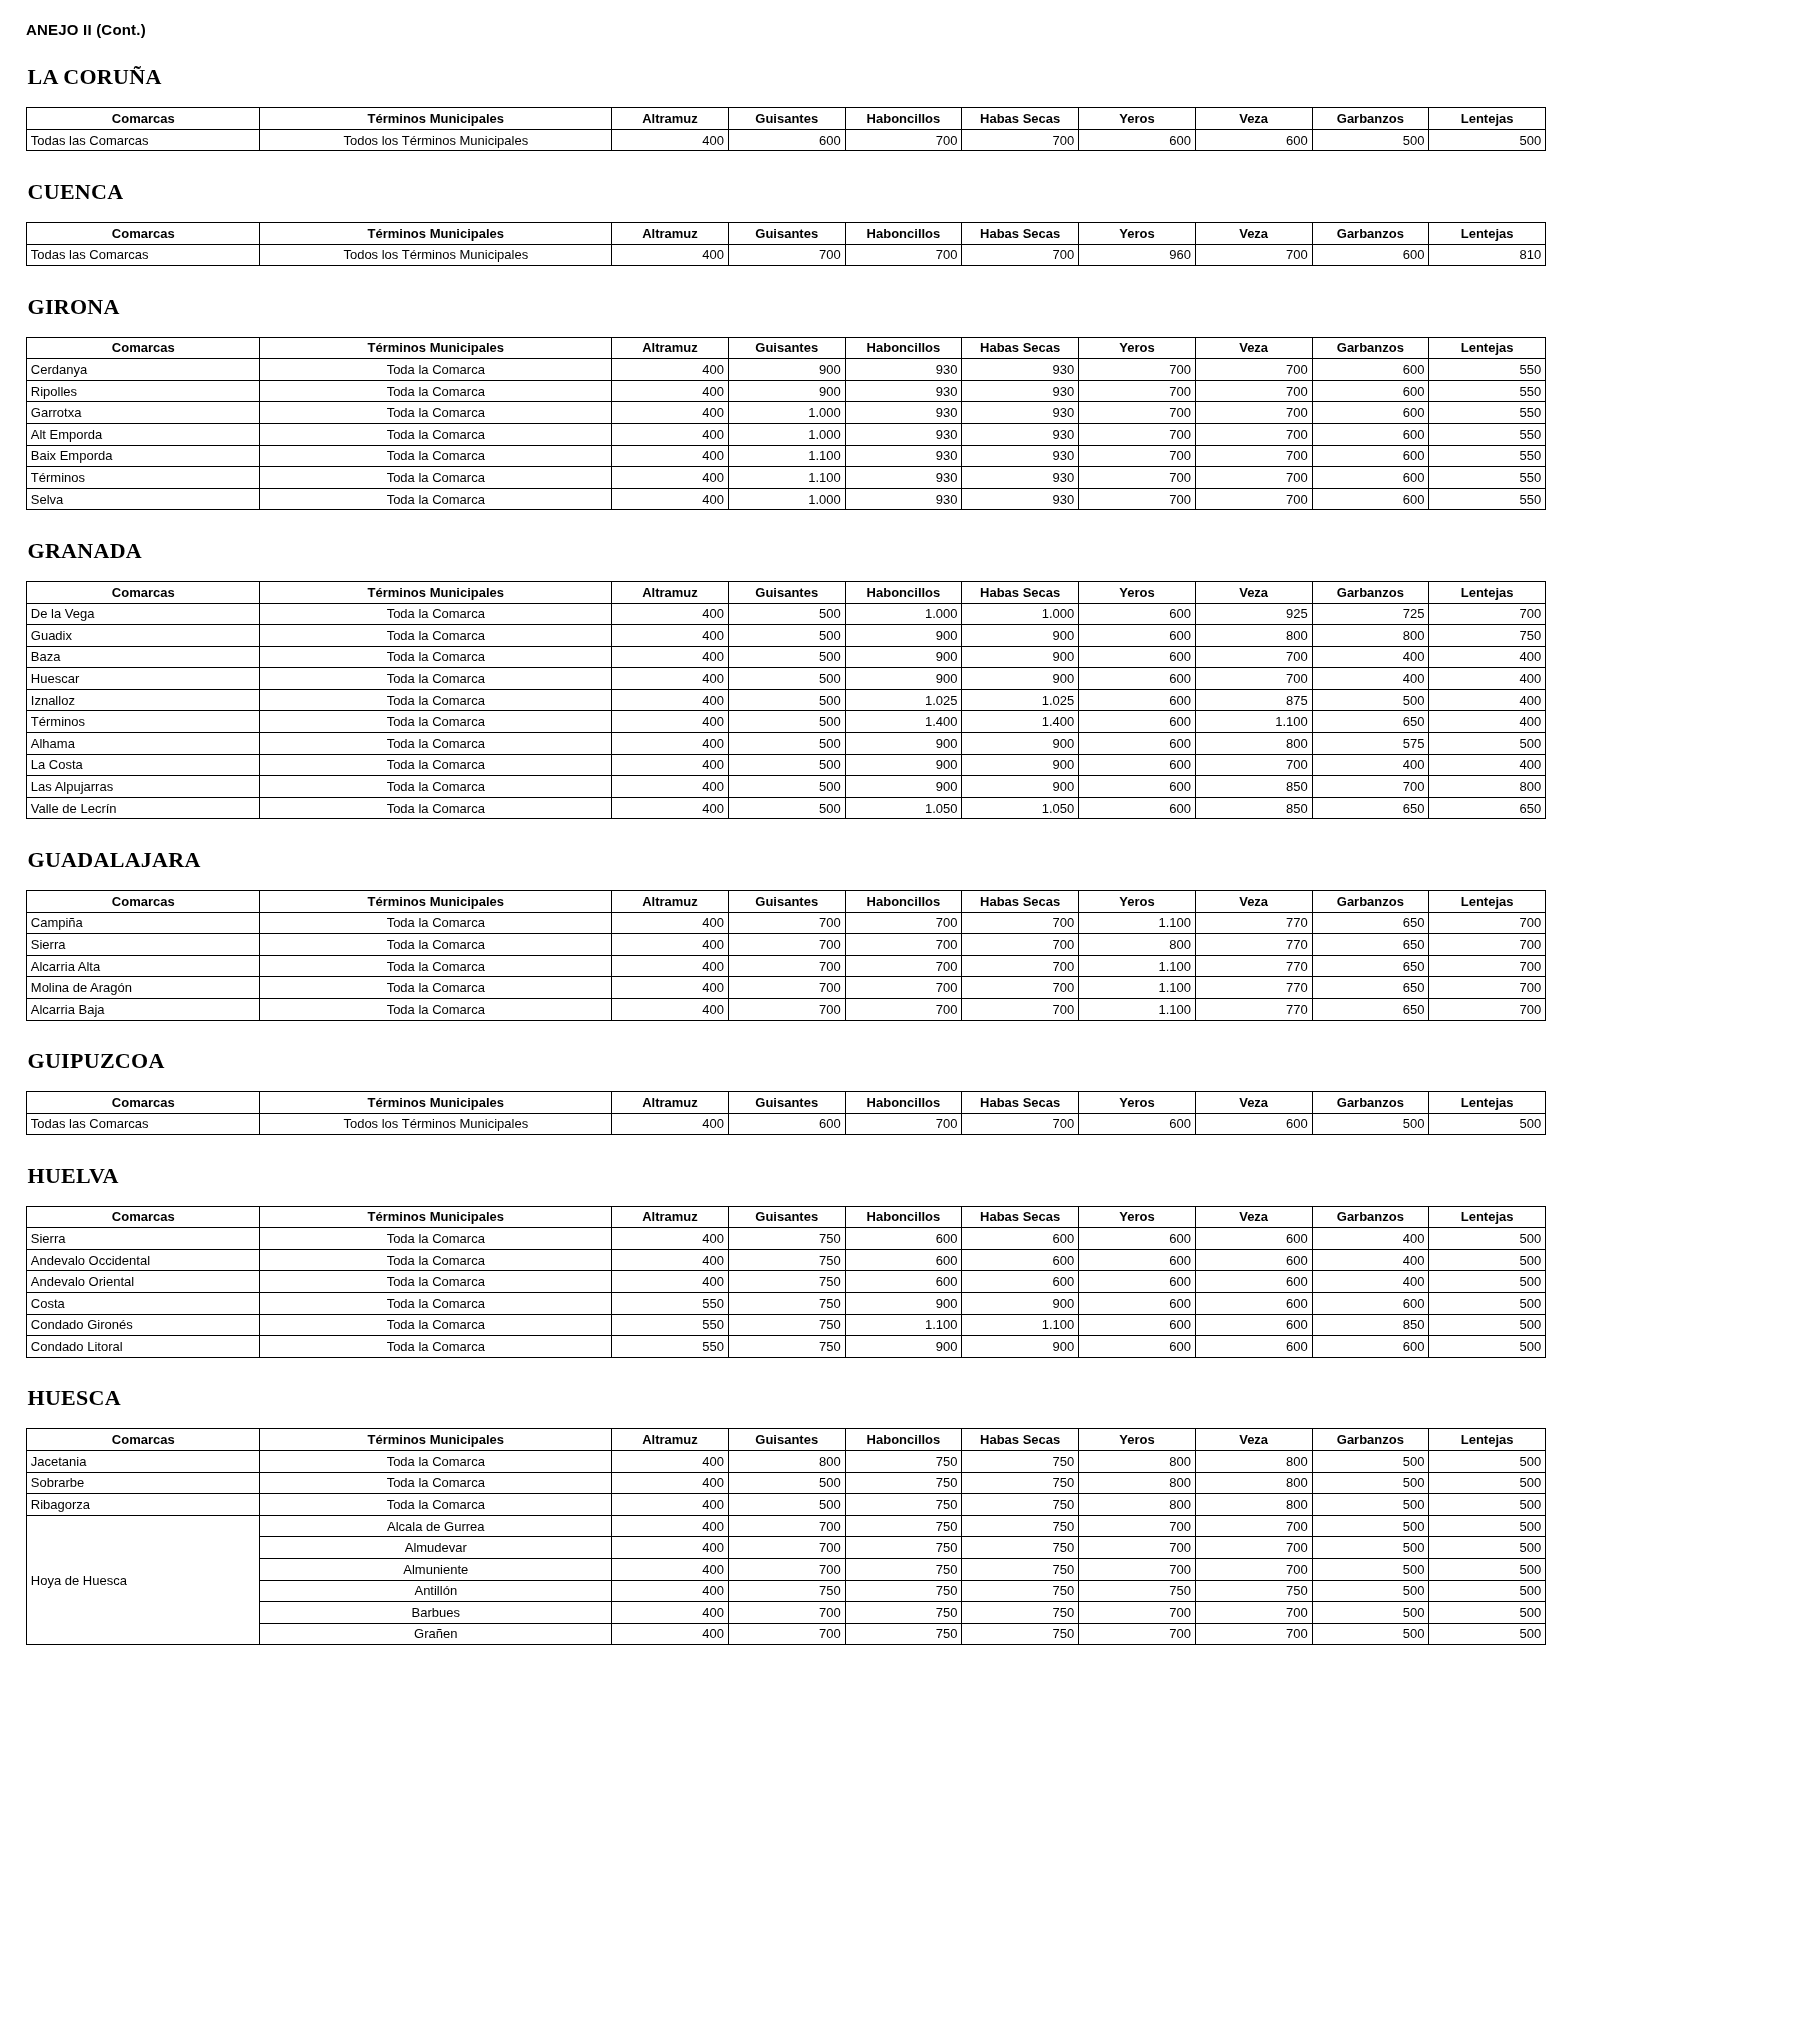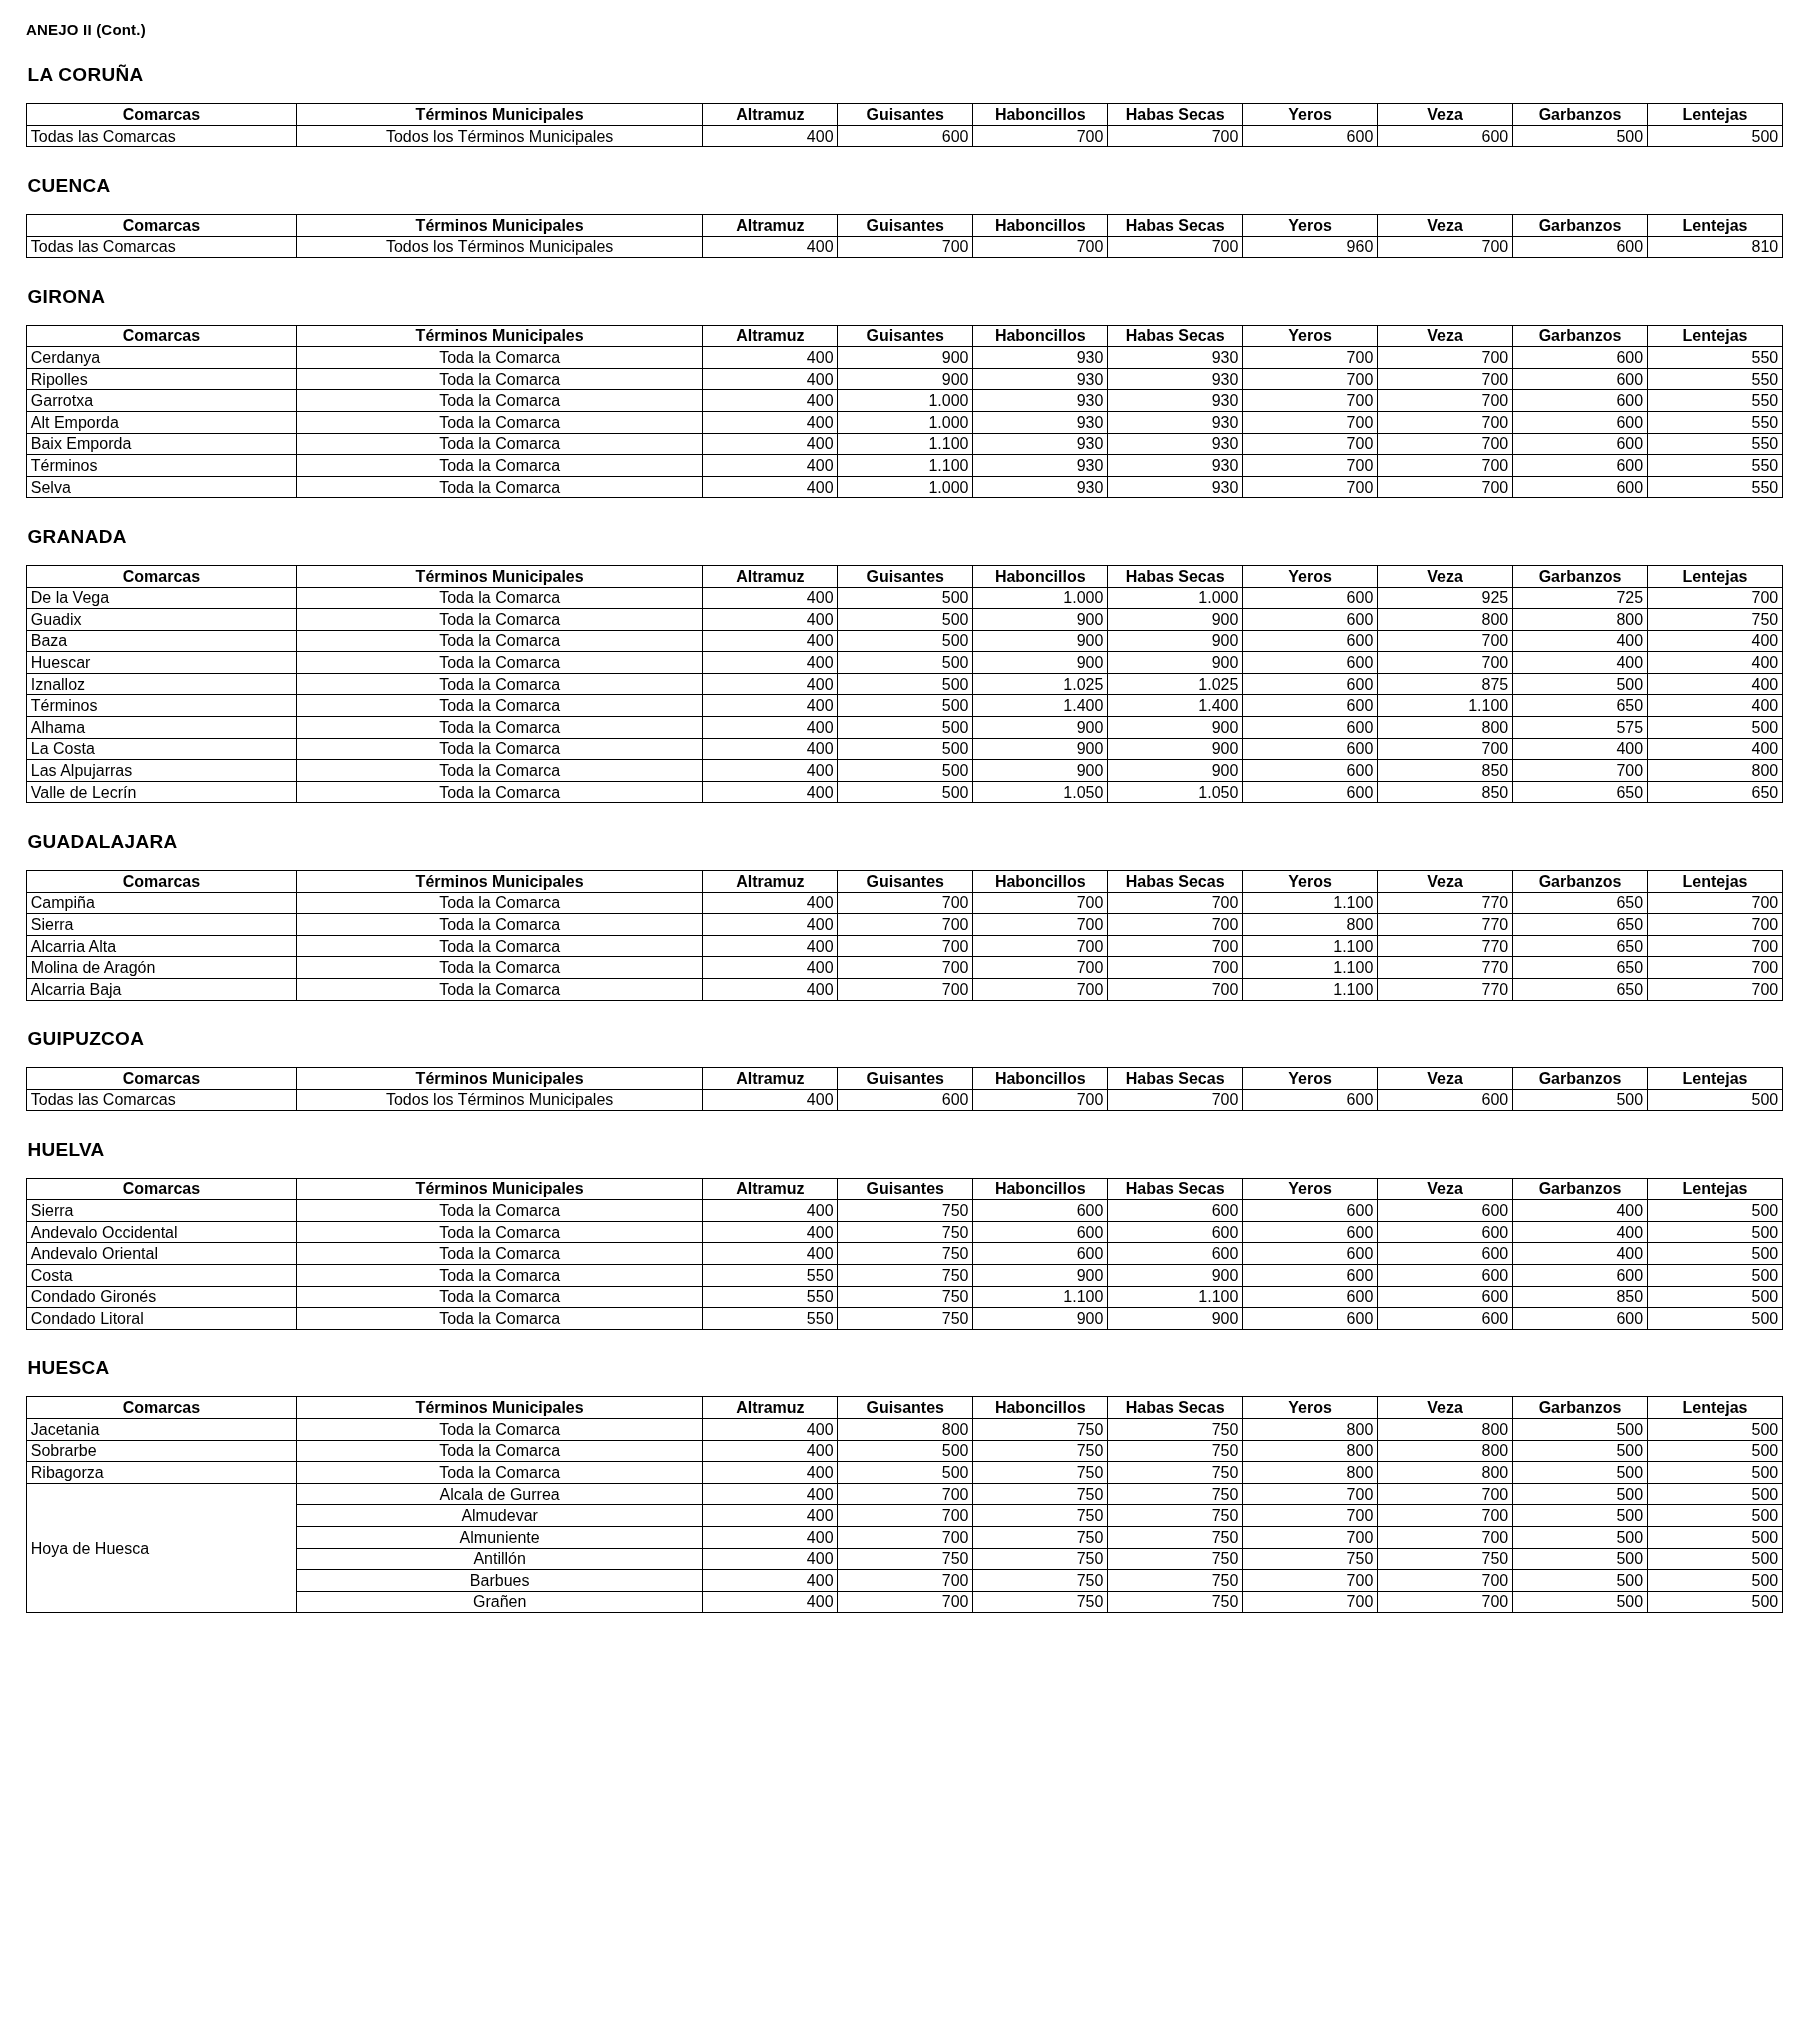--- a/index.html
+++ b/index.html
@@ -20,30 +20,31 @@
   .doc-title {
     font-size: 15px;
     font-weight: bold;
     letter-spacing: 0.2px;
     margin: 7.6px 0 26px 0;
   }
   .province {
     margin-bottom: 27.5px;
   }
   .province-name {
-    font-size: 19px;
+    font-size: 22px;
     font-weight: bold;
     letter-spacing: 0.3px;
     margin: 0 0 17px 1.5px;
+    font-family: Liberation Serif, serif;
   }
   table.crop-table {
     border-collapse: collapse;
     table-layout: fixed;
-    width: 1757px;
-    font-size: 16px;
+    width: 1520px;
+    font-size: 13px;
   }
   table.crop-table th,
   table.crop-table td {
     border: 1.5px solid #000000;
     padding: 0.8px 3.8px;
     height: 19px;
     line-height: 17px;
     overflow: hidden;
     white-space: nowrap;
   }

